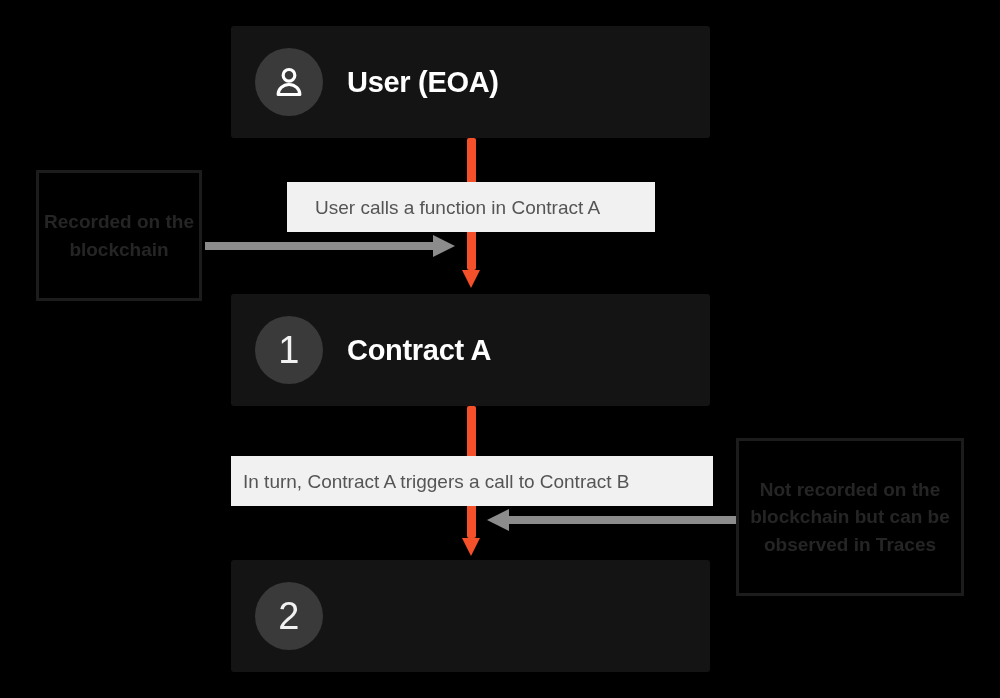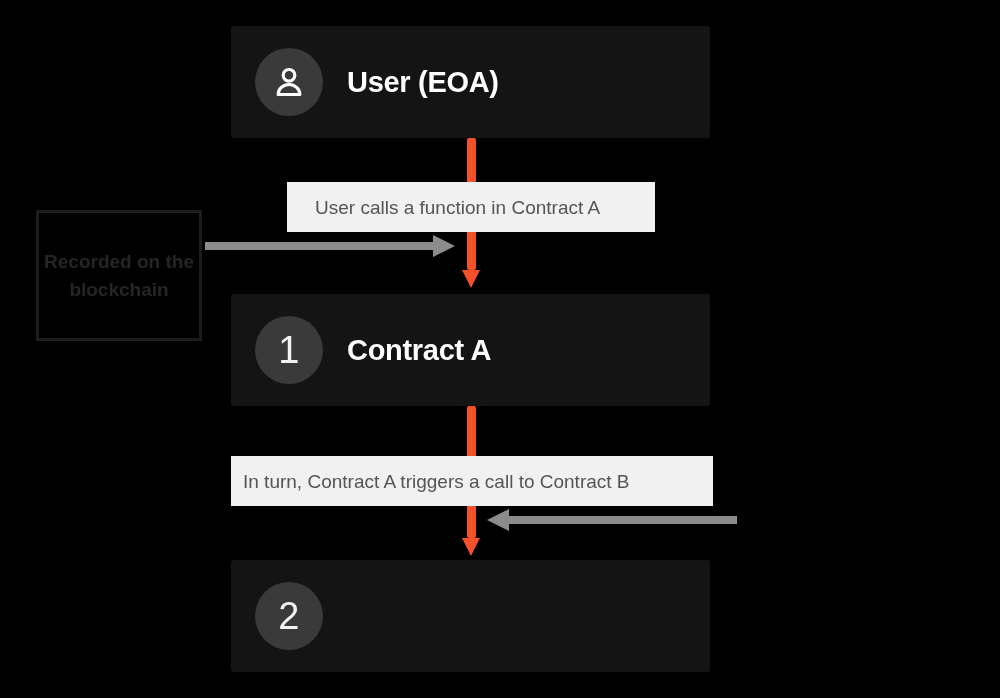--- a/index.html
+++ b/index.html
@@ -127,21 +127,20 @@
     display: flex;
     align-items: center;
     justify-content: center;
     z-index: 3;
   }
   #note-left {
     left: 36px; top: 170px;
     width: 166px; height: 131px;
     font-size: 19px;
     line-height: 1.45;
-    margin-top: 40px;
   }
   #note-right {
     left: 736px; top: 438px;
     width: 228px; height: 158px;
     font-size: 19px;
     line-height: 1.45;
     padding: 0 10px;
   }
   .note .note-text { display: block; }
 
@@ -221,14 +220,17 @@
     <div class="g-head"></div>
   </div>
   <div class="gray-arrow" id="gray-arrow-right">
     <div class="g-shaft"></div>
     <div class="g-head"></div>
   </div>
 
   <div class="note" id="note-left">
     <span class="note-text">Recorded on the blockchain</span>
   </div>
+  <div class="note" id="note-right">
+    <span class="note-text">Not recorded on the blockchain but can be observed in Traces</span>
+  </div>
 
 </div>
 
 </body></html>

